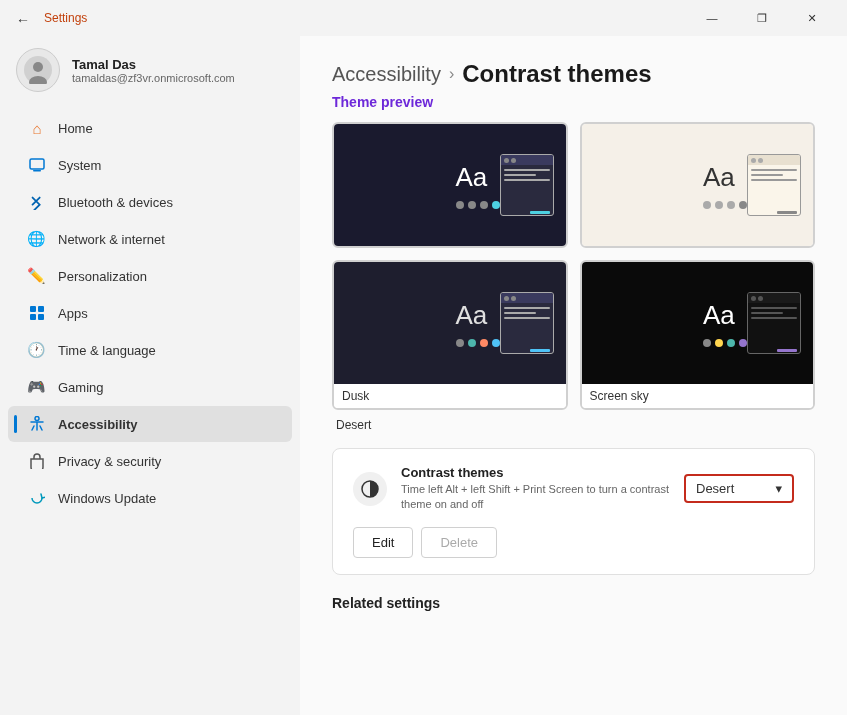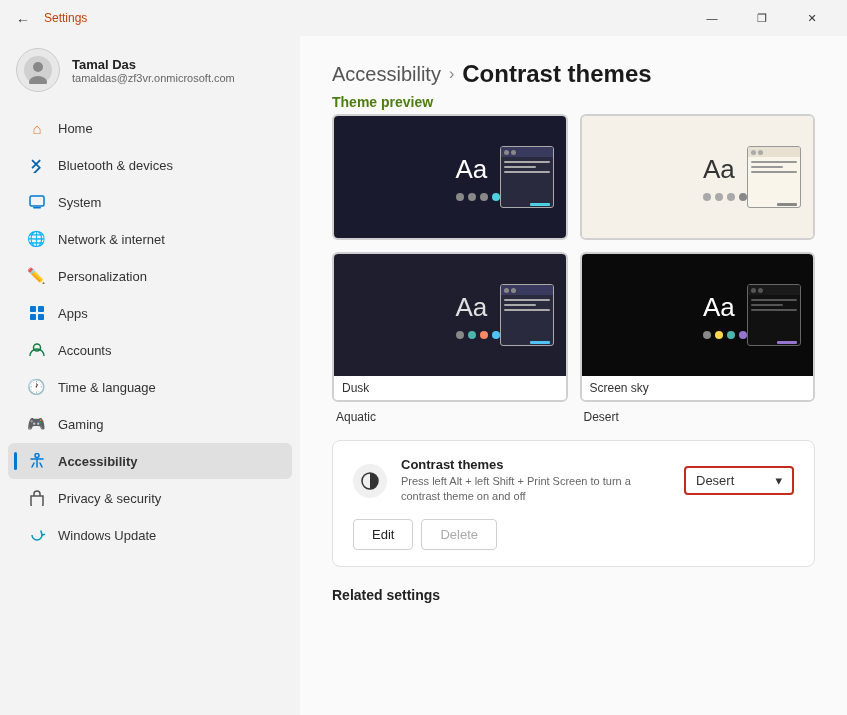--- a/index.html
+++ b/index.html
@@ -176,22 +176,22 @@
     }
     .page-subtitle {
       font-size: 13px;
       color: #555;
       margin-bottom: 20px;
     }
 
     .section-label {
       font-size: 14px;
       font-weight: 600;
-      color: #4d7c0f;
-      margin-bottom: 4px;
+      color: #6d28d9;
+      margin-bottom: 12px;
     }
 
     
     .theme-grid {
       display: grid;
       grid-template-columns: 1fr 1fr;
       gap: 12px;
       margin-bottom: 20px;
       max-width: 500px;
     }
@@ -444,35 +444,35 @@
       </div>
     </div>
 
 
     <nav>
       <div class="nav-item">
         <span class="nav-icon icon-home">⌂</span>
         <span>Home</span>
       </div>
       <div class="nav-item">
-        <span class="nav-icon icon-bluetooth">
-          <svg width="14" height="16" viewBox="0 0 14 18" fill="none">
-            <path d="M2 4l8 8-8 8M2 12l8-8" stroke="#0063b1" stroke-width="2" stroke-linecap="round"></path>
-          </svg>
-        </span>
-        <span>Bluetooth &amp; devices</span>
-      </div>
-      <div class="nav-item">
         <span class="nav-icon icon-system">
           <svg width="16" height="16" viewBox="0 0 16 16" fill="none">
             <rect x="1" y="2" width="14" height="10" rx="1.5" stroke="#0078d4" stroke-width="1.5" fill="none"></rect>
             <rect x="4" y="13" width="8" height="1.5" rx="0.75" fill="#0078d4"></rect>
           </svg>
         </span>
         <span>System</span>
+      </div>
+      <div class="nav-item">
+        <span class="nav-icon icon-bluetooth">
+          <svg width="14" height="16" viewBox="0 0 14 18" fill="none">
+            <path d="M2 4l8 8-8 8M2 12l8-8" stroke="#0063b1" stroke-width="2" stroke-linecap="round"></path>
+          </svg>
+        </span>
+        <span>Bluetooth &amp; devices</span>
       </div>
       <div class="nav-item">
         <span class="nav-icon icon-network">🌐</span>
         <span>Network &amp; internet</span>
       </div>
       <div class="nav-item">
         <span class="nav-icon icon-personal">✏️</span>
         <span>Personalization</span>
       </div>
       <div class="nav-item">
@@ -480,29 +480,20 @@
           <svg width="16" height="16" viewBox="0 0 16 16" fill="none">
             <rect x="1" y="1" width="6" height="6" rx="1" fill="#0078d4"></rect>
             <rect x="9" y="1" width="6" height="6" rx="1" fill="#0078d4"></rect>
             <rect x="1" y="9" width="6" height="6" rx="1" fill="#0078d4"></rect>
             <rect x="9" y="9" width="6" height="6" rx="1" fill="#0078d4"></rect>
           </svg>
         </span>
         <span>Apps</span>
       </div>
       <div class="nav-item">
-        <span class="nav-icon icon-accounts">
-          <svg width="16" height="16" viewBox="0 0 16 16" fill="none">
-            <circle cx="8" cy="5.5" r="3.5" stroke="#107c41" stroke-width="1.5" fill="none"></circle>
-            <path d="M1 14c0-3.866 3.134-7 7-7s7 3.134 7 7" stroke="#107c41" stroke-width="1.5" fill="none"></path>
-          </svg>
-        </span>
-        <span>Accounts</span>
-      </div>
-      <div class="nav-item">
         <span class="nav-icon icon-time">🕐</span>
         <span>Time &amp; language</span>
       </div>
       <div class="nav-item">
         <span class="nav-icon icon-gaming">🎮</span>
         <span>Gaming</span>
       </div>
       <div class="nav-item active">
         <div class="nav-indicator"></div>
         <span class="nav-icon icon-access">
@@ -655,35 +646,34 @@
             <div class="mock-bottom">
               <div class="mock-accent-bar night-sky"></div>
             </div>
           </div>
         </div>
         <div class="theme-name">Screen sky</div>
       </div>
     </div>
 
     <div style="display:grid;grid-template-columns:1fr 1fr;gap:12px;max-width:500px;margin-top:-12px;margin-bottom:16px;">
-      <span style="font-size:12px;color:#333;padding-left:4px;">Aquatic</span>
       <span style="font-size:12px;color:#333;padding-left:4px;">Desert</span>
     </div>
 
     <div class="setting-card">
       <div class="setting-row">
         <div class="setting-icon">
           <svg width="18" height="18" viewBox="0 0 18 18" fill="none">
             <circle cx="9" cy="9" r="8" stroke="#333" stroke-width="1.5" fill="none"></circle>
             <path d="M9 1a8 8 0 010 16V1z" fill="#333"></path>
           </svg>
         </div>
         <div class="setting-text">
           <div class="setting-title">Contrast themes</div>
-          <div class="setting-desc">Press left Alt + left Shift + Print Screen to turn a contrast theme on and off</div>
+          <div class="setting-desc">Time left Alt + left Shift + Print Screen to turn a contrast theme on and off</div>
         </div>
         <div class="setting-select">
           <span>Desert</span>
           <span>▾</span>
         </div>
       </div>
       <div class="setting-actions">
         <button class="btn-edit">Edit</button>
         <button class="btn-delete" disabled="">Delete</button>
       </div>

